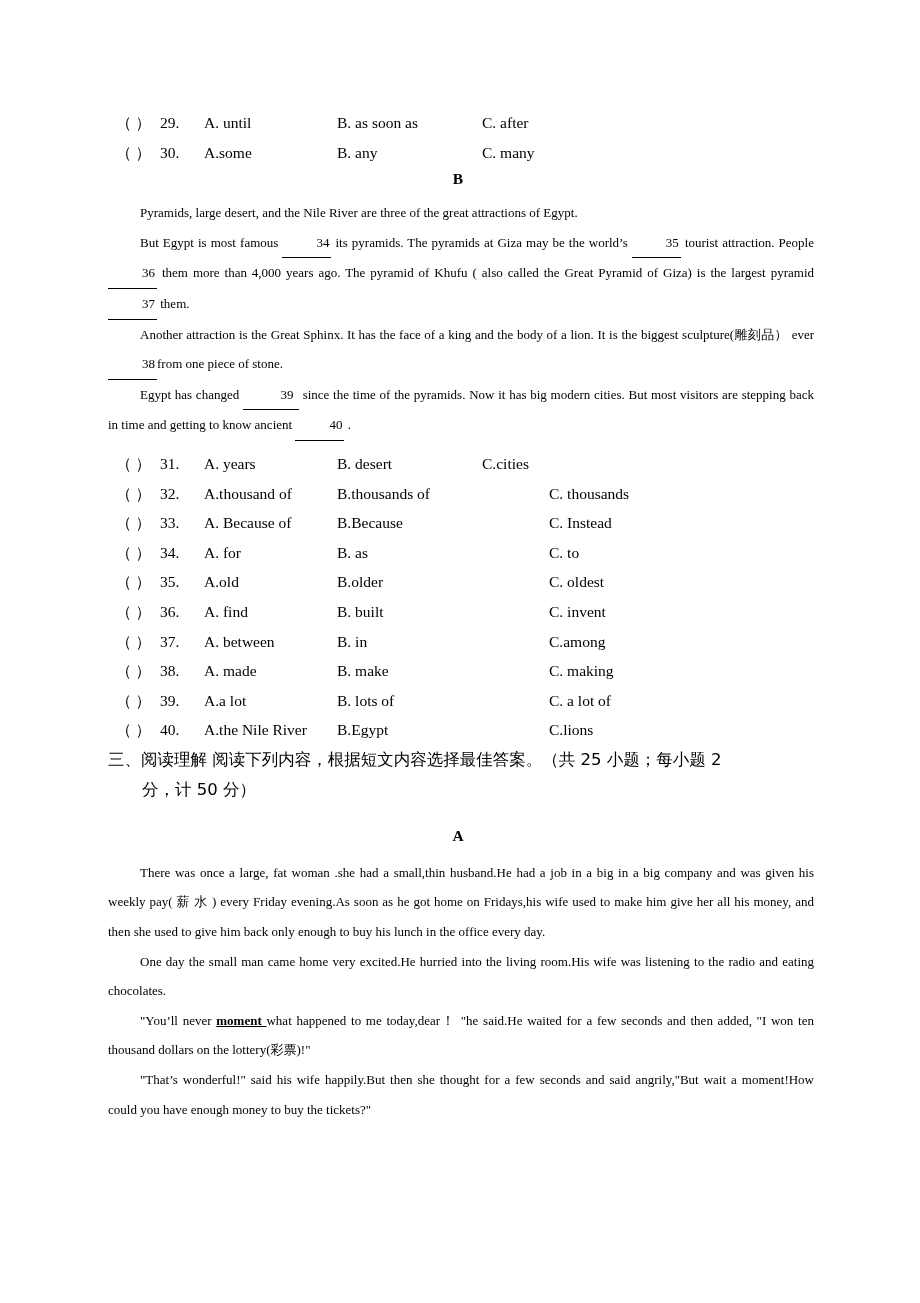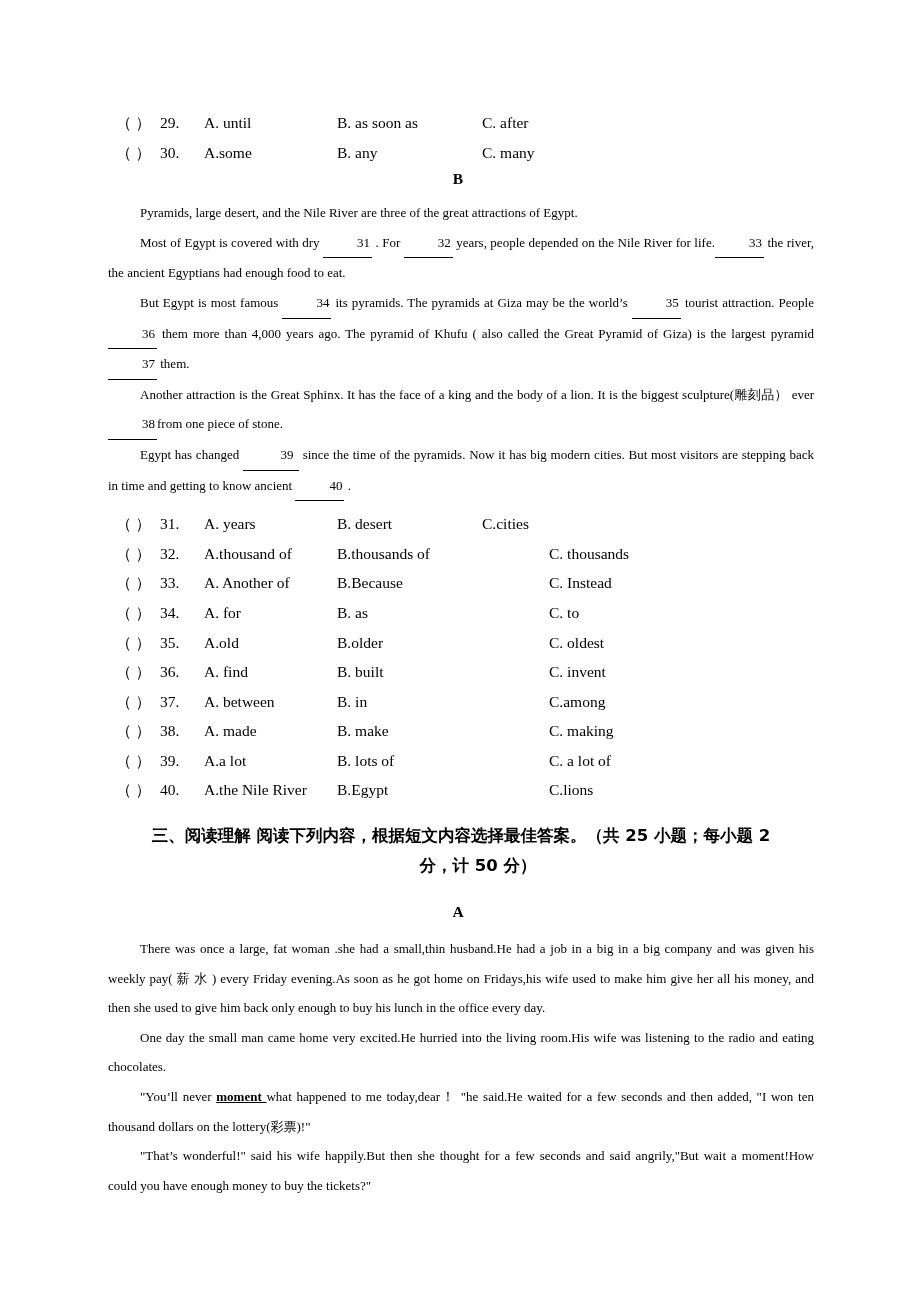--- a/index.html
+++ b/index.html
@@ -90,25 +90,23 @@
   u.bold-u {
     font-weight: bold;
     text-decoration: underline;
   }
 
   
   .section-head {
     font-family: "DejaVu Sans", "Liberation Sans", sans-serif;
     font-size: 16.5px;
     line-height: 30px;
-    font-weight: bold;
-    margin-top: 16px;
+    font-weight: normal;
     padding-left: 0px;
     width: 706px;
-    text-align: center;
   }
   .section-head .sh-line2 {
     display: block;
     padding-left: 34px;
   }
 
   .spacer-8 { height: 8px; }
 </style>
 </head>
 <body>
@@ -130,21 +128,20 @@
           <span class="mc-a">A.some</span>
           <span class="mc-b">B. any</span>
           <span class="mc-c indent-0">C. many</span>
         </div>
       </div>
 
     <div class="passage-letter b-letter">B</div>
 
     <div id="b-paragraphs">
         <p class="para indent"><span>Pyramids, large desert, and the Nile River are three of the great attractions of Egypt.</span></p>
-        <p class="para indent"><span>Most of Egypt is covered with dry </span><span class="blank w-md">31</span><span> . For </span><span class="blank w-md">32</span><span> years, people depended on the Nile River for life.</span><span class="blank w-lg">33</span><span> the river, the ancient Egyptians had enough food to eat.</span></p>
         <p class="para indent"><span>But Egypt is most famous </span><span class="blank w-md">34</span><span> its pyramids. The pyramids at Giza may be the world’s </span><span class="blank w-md">35</span><span> tourist attraction. People </span><span class="blank w-sm">36</span><span> them more than 4,000 years ago. The pyramid of Khufu ( also called the Great Pyramid of Giza) is the largest pyramid </span><span class="blank w-md">37</span><span> them.</span></p>
         <p class="para indent"><span>Another attraction is the Great Sphinx. It has the face of a king and the body of a lion. It is the biggest sculpture(雕刻品） ever</span><span class="blank w-lg">38</span><span>from one piece of stone.</span></p>
         <p class="para indent"><span>Egypt has changed </span><span class="blank w-xl">39</span><span> since the time of the pyramids. Now it has big modern cities. But most visitors are stepping back in time and getting to know ancient </span><span class="blank w-md">40</span><span> .</span></p>
       </div>
 
     <div class="spacer-8"></div>
 
     <div id="b-options">
         <div class="mc-row">
           <span class="mc-paren">（    ）</span>
@@ -156,21 +153,21 @@
         <div class="mc-row">
           <span class="mc-paren">（    ）</span>
           <span class="mc-num">32.</span>
           <span class="mc-a">A.thousand of</span>
           <span class="mc-b">B.thousands of</span>
           <span class="mc-c indent-2">C. thousands</span>
         </div>
         <div class="mc-row">
           <span class="mc-paren">（    ）</span>
           <span class="mc-num">33.</span>
-          <span class="mc-a">A. Another of</span>
+          <span class="mc-a">A. Because of</span>
           <span class="mc-b">B.Because</span>
           <span class="mc-c indent-2">C. Instead</span>
         </div>
         <div class="mc-row">
           <span class="mc-paren">（    ）</span>
           <span class="mc-num">34.</span>
           <span class="mc-a">A. for</span>
           <span class="mc-b">B. as</span>
           <span class="mc-c indent-2">C. to</span>
         </div>

